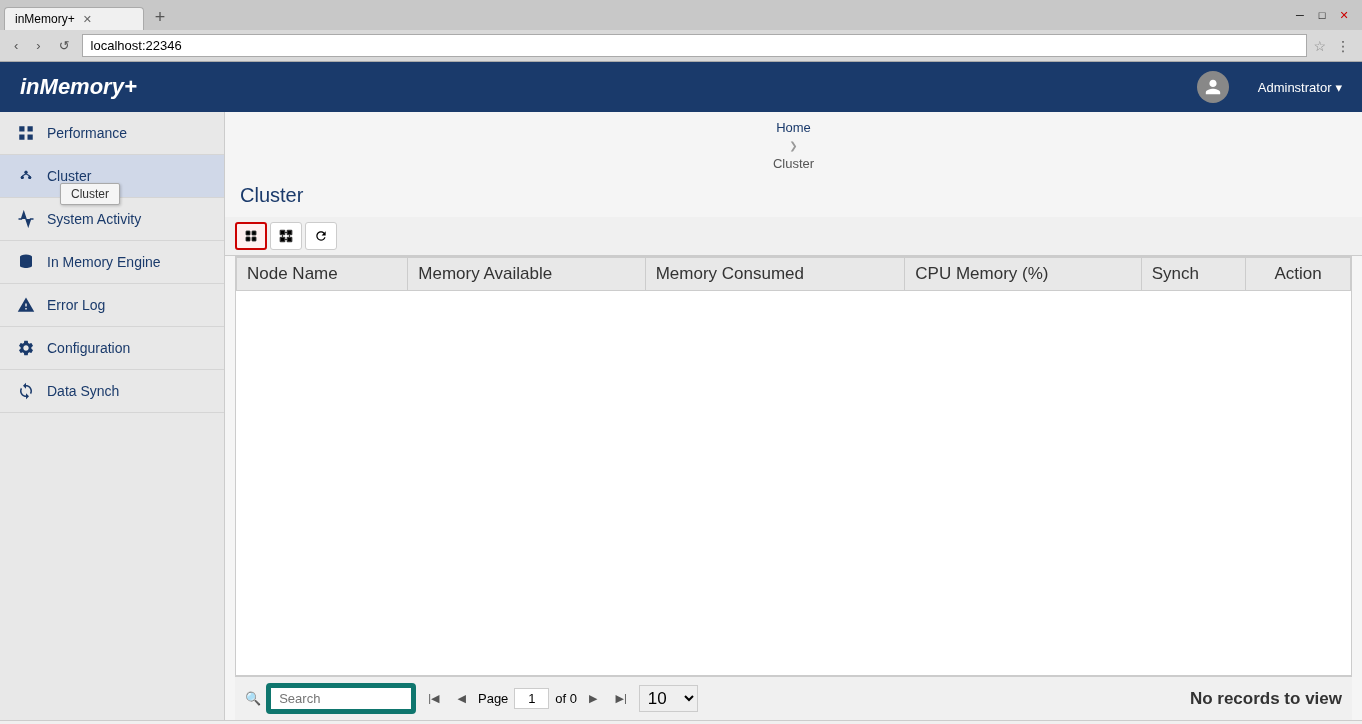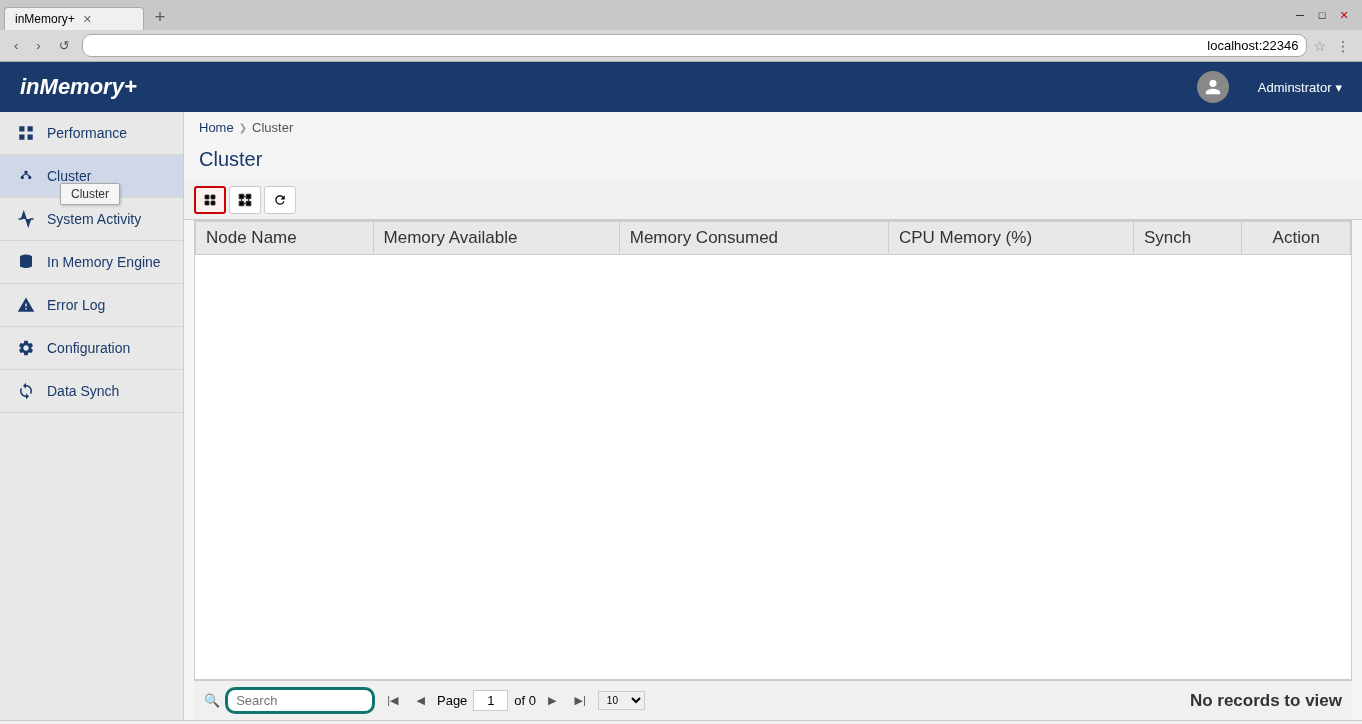--- a/index.html
+++ b/index.html
@@ -6,68 +6,68 @@
     body { font-family: Arial, sans-serif; font-size: 13px; background: #f0f0f0; overflow: hidden; }
 
     
     .browser-chrome { background: #d9d9d9; border-bottom: 1px solid #aaa; }
     .tab { display: flex; align-items: center; background: #f0f0f0; border: 1px solid #aaa; border-bottom: none; padding: 4px 10px; font-size: 12px; border-radius: 4px 4px 0 0; min-width: 140px; }
     .tab span { flex: 1; }
     .tab-close { cursor: pointer; margin-left: 8px; color: #666; font-size: 11px; }
     .win-btn { width: 16px; height: 16px; margin: 2px; cursor: pointer; font-size: 11px; display: flex; align-items: center; justify-content: center; }
     .address-bar { display: flex; align-items: center; padding: 4px 8px; background: #d9d9d9; gap: 6px; }
     .nav-btn { background: none; border: 1px solid transparent; border-radius: 3px; cursor: pointer; padding: 2px 5px; color: #555; font-size: 13px; }
-    .address-input { flex: 1; border: 1px solid #aaa; border-radius: 9px; padding: 3px 8px; background: white; font-size: 13px; text-align: right; }
+    .address-input { flex: 1; border: 1px solid #aaa; border-radius: 0; padding: 3px 8px; background: white; font-size: 13px; }
     .star-btn { background: none; border: none; cursor: pointer; font-size: 14px; color: #888; }
     .menu-btn { background: none; border: none; cursor: pointer; font-size: 14px; color: #555; padding: 2px 4px; }
 
     
     .app-container { display: flex; flex-direction: column; height: calc(724px - 66px); }
     .app-header { background: #1a3a6b; color: white; display: flex; align-items: center; justify-content: space-between; padding: 0 20px; height: 50px; }
     .app-logo { font-size: 22px; font-weight: bold; color: #4fc3f7; font-style: italic; }
     .app-logo span { color: white; }
     .user-area { display: flex; align-items: center; gap: 8px; color: white; font-size: 13px; }
     .user-icon { width: 32px; height: 32px; background: #888; border-radius: 50%; display: flex; align-items: center; justify-content: center; }
     .user-dropdown { cursor: pointer; display: flex; align-items: center; gap: 4px; margin-left: 21px; }
 
     .app-body { display: flex; flex: 1; overflow: hidden; }
 
     
-    .sidebar { width: 184px; background: #e8e8e8; border-right: 1px solid #ccc; flex-shrink: 0; }
+    .sidebar { width: 225px; background: #e8e8e8; border-right: 1px solid #ccc; flex-shrink: 0; }
     .sidebar-item { display: flex; align-items: center; padding: 10px 15px; cursor: pointer; gap: 10px; border-bottom: 1px solid #d5d5d5; color: #1a3a6b; font-size: 14px; position: relative; }
     .sidebar-item.active { background: #d0d8e8; }
     .sidebar-icon { width: 22px; height: 22px; display: flex; align-items: center; justify-content: center; flex-shrink: 0; }
 
     
     .tooltip-box { position: absolute; left: 60px; top: 28px; background: #f5f5f5; border: 1px solid #aaa; padding: 3px 10px; font-size: 12px; color: #333; z-index: 100; border-radius: 2px; white-space: nowrap; box-shadow: 1px 1px 3px rgba(0,0,0,0.2); }
 
     
     .main-content { flex: 1; display: flex; flex-direction: column; background: #f5f5f5; overflow: hidden; }
-    .breadcrumb { display: flex; align-items: center; padding: 8px 15px; font-size: 13px; color: #555; gap: 5px; }
+    .breadcrumb { display: flex; align-items: center; padding: 8px 15px; font-size: 13px; color: #555; gap: 5px; flex-direction: column; }
     .breadcrumb a { color: #1a3a6b; text-decoration: none; cursor: pointer; }
     .page-title { font-size: 20px; font-weight: normal; color: #1a3a6b; padding: 5px 15px 10px; }
 
     
     .toolbar { display: flex; align-items: center; padding: 5px 10px; gap: 3px; border-bottom: 1px solid #ccc; background: #f0f0f0; }
     .toolbar-btn { background: white; border: 1px solid #ccc; border-radius: 3px; padding: 4px 8px; cursor: pointer; font-size: 13px; display: flex; align-items: center; justify-content: center; width: 32px; height: 28px; }
     .toolbar-btn.active-btn { border: 2px solid #cc0000; background: #fff0f0; }
 
     
     .table-container { flex: 1; overflow: auto; margin: 0; background: white; border: 1px solid #ccc; margin: 0 10px; }
     .data-table { width: 100%; border-collapse: collapse; }
     .data-table th { background: #e8e8e8; border: 1px solid #ccc; padding: 6px 10px; text-align: left; font-weight: normal; font-size: 17px; color: #333; white-space: nowrap; }
 
     
     .pagination-bar { display: flex; align-items: center; padding: 6px 10px; background: #f0f0f0; border-top: 1px solid #ccc; font-size: 13px; gap: 6px; margin: 0 10px; }
     .page-input { width: 35px; border: 1px solid #ccc; padding: 2px 4px; text-align: center; font-size: 13px; }
     .page-nav-btn { background: none; border: 1px solid transparent; cursor: pointer; padding: 2px 5px; font-size: 11px; color: #555; }
-    .page-size-select { border: 1px solid #ccc; padding: 2px 4px; font-size: 10px; }
+    .page-size-select { border: 1px solid #ccc; padding: 2px 4px; font-size: 17px; }
     .no-records { margin-left: auto; color: #333; font-size: 17px; font-weight: bold; }
     .search-area { display: flex; align-items: center; gap: 5px; }
-    .search-input { border: 3px solid #0f766e; padding: 3px 8px; font-size: 13px; width: 150px; border-radius: 10px; }
+    .search-input { border: 5px solid #0f766e; padding: 3px 8px; font-size: 13px; width: 150px; border-radius: 4px; }
 
     
     .status-bar { background: #f0f0f0; border-top: 1px solid #ccc; padding: 2px 8px; font-size: 11px; color: #555; }
 
     
     svg { fill: currentColor; }
   </style>
 </head>
 <body>
 

